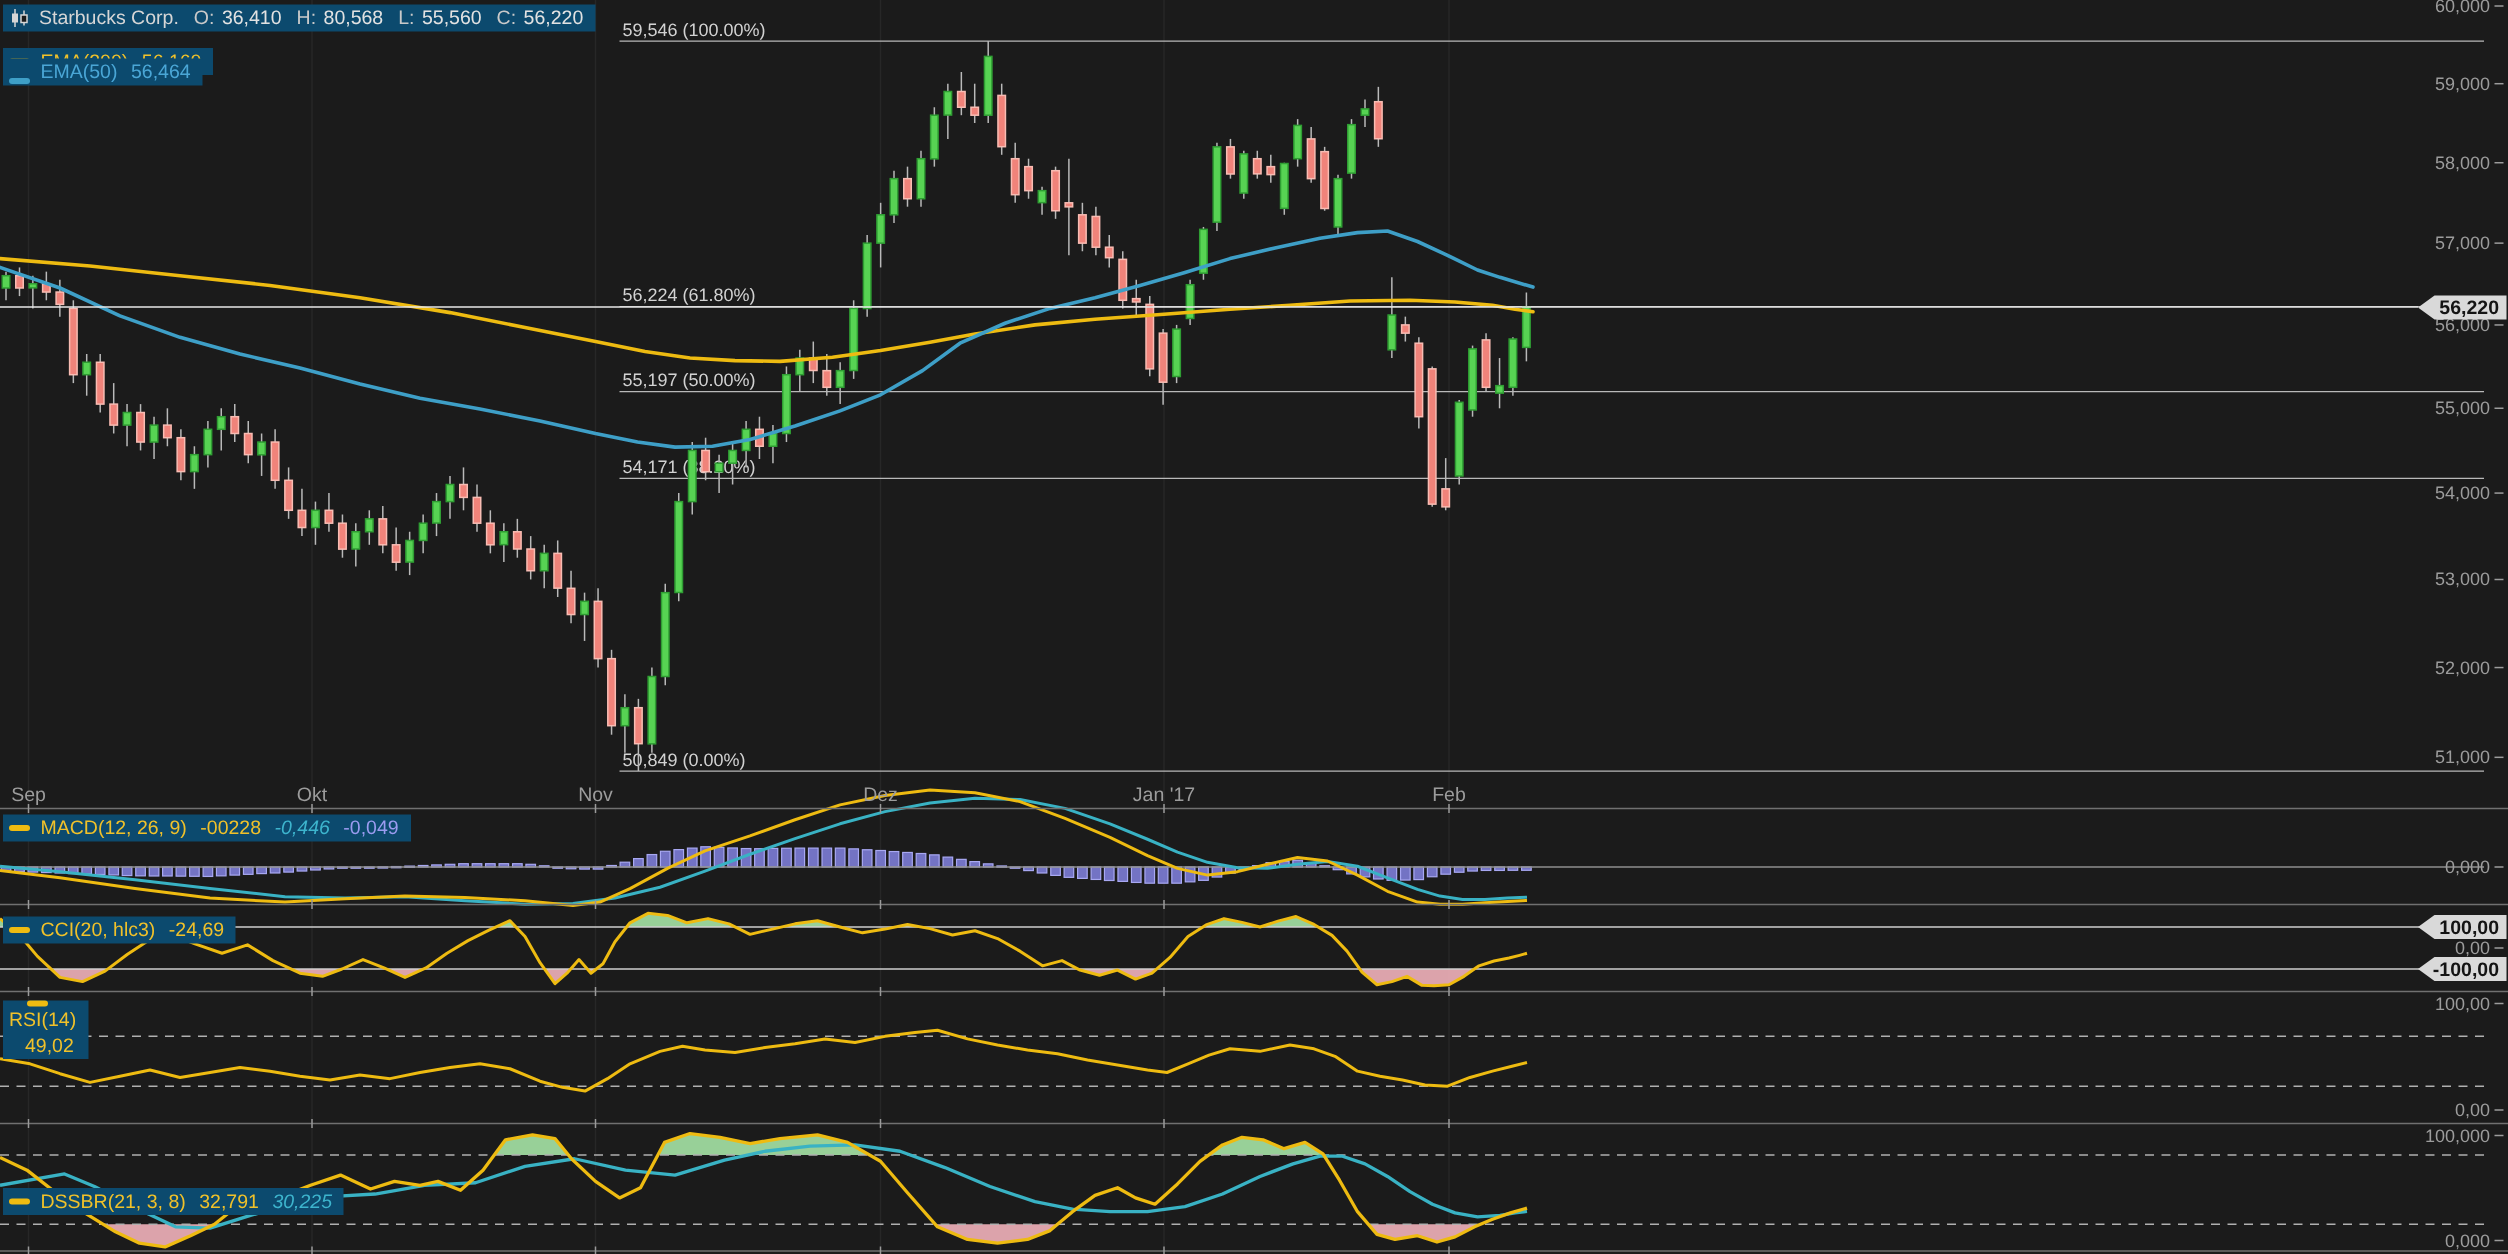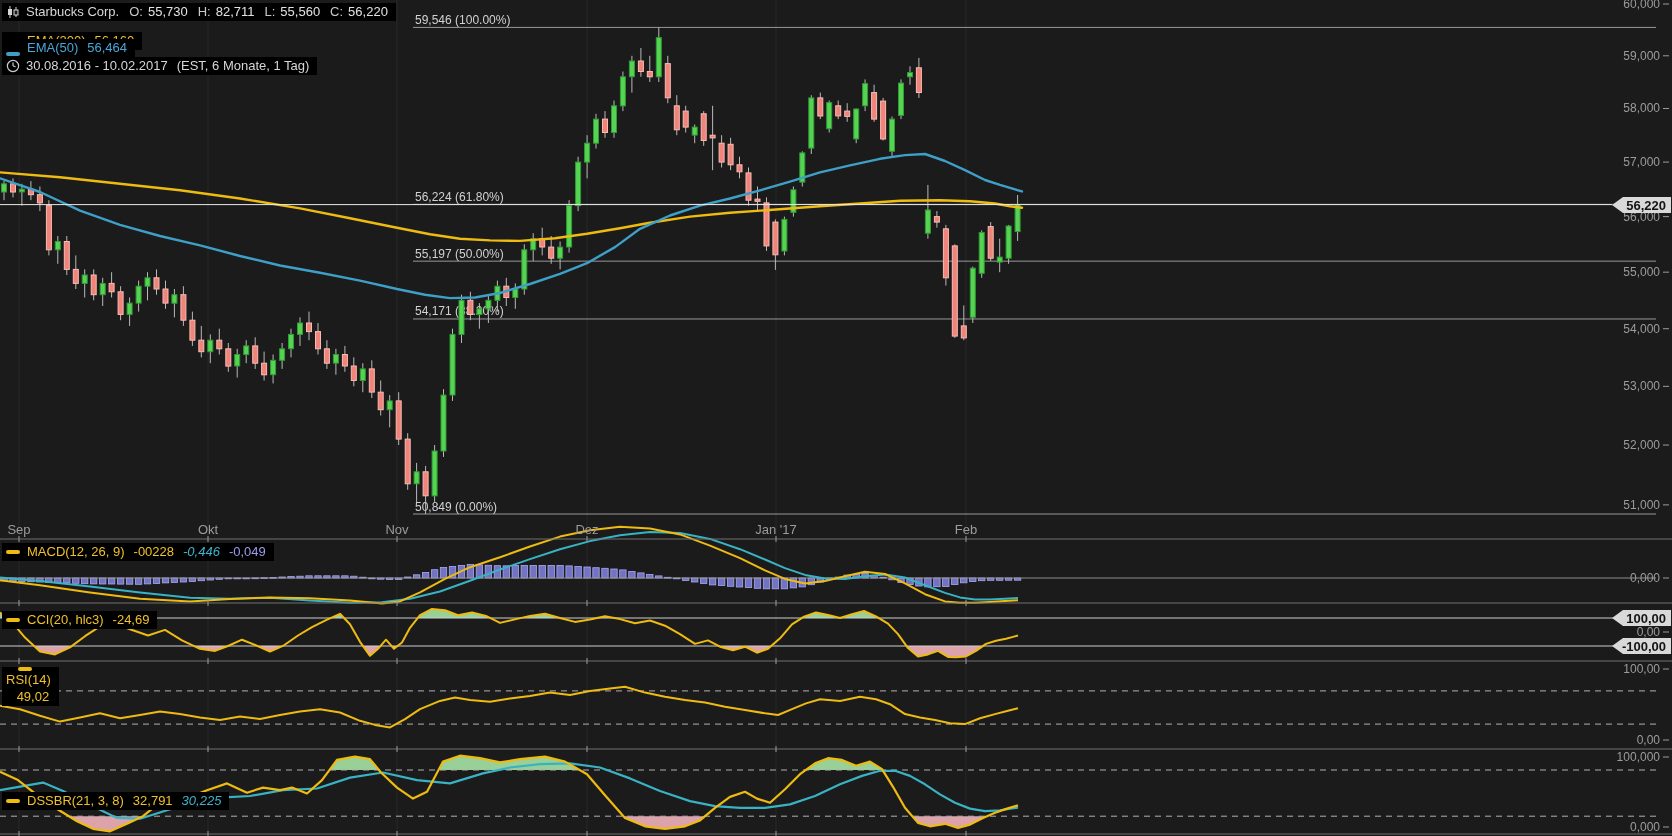--- a/index.html
+++ b/index.html
@@ -1,19 +1,19 @@
 <!DOCTYPE html>
 <html><head>
 <meta charset="utf-8">
 <style>
   html,body{margin:0;padding:0;background:#161616;}
   #stage{position:relative;width:1672px;height:836px;background:#1b1b1b;overflow:hidden;
          font-family:"Liberation Sans",sans-serif;}
   #chart{position:absolute;left:0;top:0;}
-  .chip{position:absolute;left:2px;display:flex;align-items:center;background:#000000;
+  .chip{position:absolute;left:2px;display:flex;align-items:center;background:#0c4a6e;
         color:#d6d6d6;font-size:13px;line-height:17px;padding:0 8px 1px 4px;white-space:pre;z-index:3;}
   .chip .ic{display:inline-flex;margin-right:6px;}
   .dash{display:inline-block;width:14px;height:4px;border-radius:2px;margin-right:7px;}
   .lbl{margin-left:10px;color:#c9c9c9;}
   .val{margin-left:5px;color:#e2e2e2;}
   .yellow{color:#f0c12a;} .blue{color:#4aa6d6;} .cyan{color:#3db4cd;font-style:italic;} .purple{color:#9b9bf0;}
   .v2{margin-left:9px;}
 </style>
 </head>
 <body>
@@ -543,49 +543,38 @@
   <div class="chip" style="top:3px;">
     <span class="ic">
       <svg width="14" height="14">
           <line x1="4" y1="1" x2="4" y2="13" stroke="#d6d6d6"></line>
           <rect x="2" y="4" width="4" height="6" fill="#d6d6d6"></rect>
           <line x1="10" y1="2" x2="10" y2="12" stroke="#d6d6d6"></line>
           <rect x="8" y="5" width="4" height="5" fill="#1b1b1b" stroke="#d6d6d6"></rect>
         </svg>
     </span>
     <span>Starbucks Corp.</span>
-    <span class="lbl">O:</span><span class="val">55,730</span>
-    <span class="lbl">H:</span><span class="val">82,711</span>
+    <span class="lbl">O:</span><span class="val">36,410</span>
+    <span class="lbl">H:</span><span class="val">80,568</span>
     <span class="lbl">L:</span><span class="val">55,560</span>
     <span class="lbl">C:</span><span class="val">56,220</span>
   </div>
 
   <div class="chip" style="top:32px;">
     <span class="dash" style="background:#eebb11;"></span>
     <span class="yellow">EMA(200)</span>
     <span class="yellow v2">56,160</span>
   </div>
 
   <div class="chip" style="top:39px;align-items:flex-end;">
     <span class="dash" style="background:#3e9fc7;"></span>
     <span class="blue">EMA(50)</span>
     <span class="blue v2">56,464</span>
   </div>
 
-  <div class="chip" style="top:57px;">
-    <span class="ic">
-      <svg width="14" height="14">
-          <circle cx="7" cy="7" r="5.6" fill="none" stroke="#cccccc" stroke-width="1.2"></circle>
-          <line x1="7" y1="7" x2="7" y2="3.6" stroke="#cccccc" stroke-width="1.2"></line>
-          <line x1="7" y1="7" x2="9.6" y2="7.8" stroke="#cccccc" stroke-width="1.2"></line>
-        </svg>
-    </span>
-    <span>30.08.2016 - 10.02.2017</span>
-    <span class="v2">(EST, 6 Monate, 1 Tag)</span>
-  </div>
 
   <div class="chip" style="top:543px;">
     <span class="dash" style="background:#eebb11;"></span>
     <span class="yellow">MACD(12, 26, 9)</span>
     <span class="yellow v2">-00228</span>
     <span class="cyan v2">-0,446</span>
     <span class="purple v2">-0,049</span>
   </div>
 
   <div class="chip" style="top:611px;">

